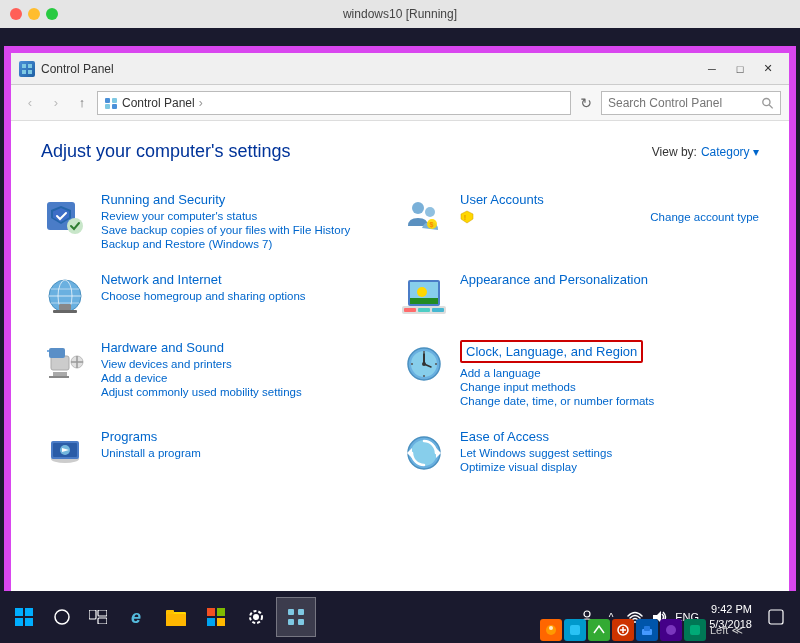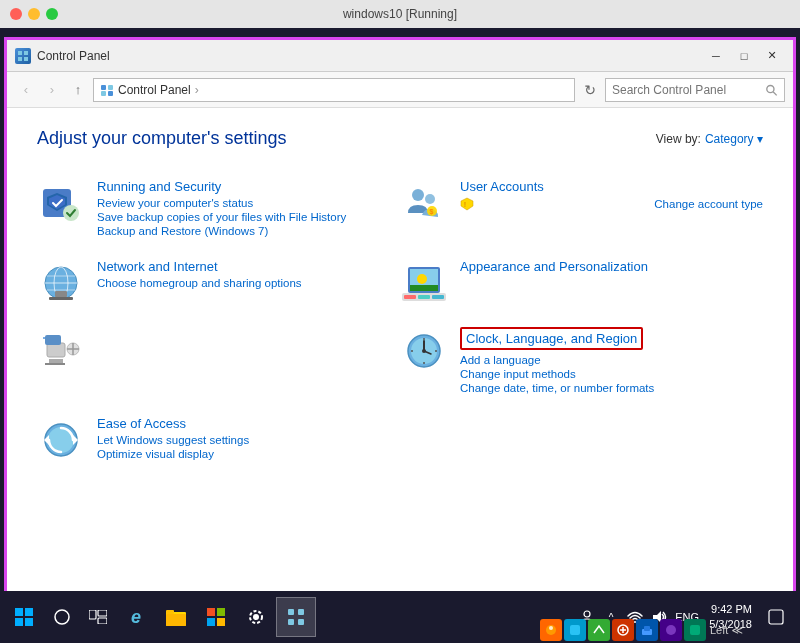--- a/index.html
+++ b/index.html
@@ -26,22 +26,22 @@
       border-radius: 50%;
     }
     .mac-btn.close { background: #ff5f57; }
     .mac-btn.min { background: #ffbd2e; }
     .mac-btn.max { background: #28ca41; }
     .mac-title { font-size: 12px; color: #444; }
 
     
     .window {
       background: #fff;
-      border: 3px solid #d946ef;
-      margin: 9px 4px;
+      border: 7px solid #d946ef;
+      margin: 18px 4px;
       height: 580px;
       display: flex;
       flex-direction: column;
     }
 
     
     .win-titlebar {
       background: #f0f0f0;
       height: 32px;
       display: flex;
@@ -415,20 +415,26 @@
             <rect x="8" y="14" width="18" height="14" rx="2" fill="#ccc" stroke="#aaa" stroke-width="1"></rect>
             <rect x="10" y="30" width="14" height="4" fill="#aaa"></rect>
             <rect x="6" y="34" width="20" height="2" fill="#888"></rect>
             <circle cx="34" cy="20" r="6" fill="#e0e0e0" stroke="#bbb" stroke-width="1"></circle>
             <line x1="34" y1="14" x2="34" y2="26" stroke="#999" stroke-width="1.5"></line>
             <line x1="28" y1="20" x2="40" y2="20" stroke="#999" stroke-width="1.5"></line>
             <rect x="6" y="6" width="16" height="10" rx="2" fill="#5a8fc7"></rect>
             <rect x="4" y="8" width="2" height="2" fill="#4a90d9" rx="1"></rect>
           </svg>
         </div>
+        <div class="cat-info">
+          <a class="cat-title">Hardware and Sound</a>
+          <a class="cat-link">View devices and printers</a>
+          <a class="cat-link">Add a device</a>
+          <a class="cat-link">Adjust commonly used mobility settings</a>
+        </div>
       </div>
 
       <div class="category-item">
         <div class="cat-icon">
           <svg width="44" height="44" viewBox="0 0 44 44">
             <circle cx="22" cy="22" r="16" fill="#6ab0e0" stroke="#4a90c0" stroke-width="1.5"></circle>
             <circle cx="22" cy="22" r="13" fill="#87ceeb"></circle>
             <line x1="22" y1="22" x2="22" y2="12" stroke="#333" stroke-width="2" stroke-linecap="round"></line>
             <line x1="22" y1="22" x2="29" y2="25" stroke="#333" stroke-width="1.5" stroke-linecap="round"></line>
             <circle cx="22" cy="22" r="2" fill="#333"></circle>
@@ -441,20 +447,36 @@
         <div class="cat-info">
           <div class="highlighted-section">
             <a class="cat-title" style="margin:0;">Clock, Language, and Region</a>
           </div>
           <a class="cat-link" style="margin-top:4px;">Add a language</a>
           <a class="cat-link">Change input methods</a>
           <a class="cat-link">Change date, time, or number formats</a>
         </div>
       </div>
 
+      <div class="category-item">
+        <div class="cat-icon">
+          <svg width="44" height="44" viewBox="0 0 44 44">
+            <ellipse cx="22" cy="28" rx="14" ry="4" fill="#ccc"></ellipse>
+            <ellipse cx="22" cy="24" rx="14" ry="4" fill="#bbb"></ellipse>
+            <rect x="8" y="10" width="28" height="18" rx="2" fill="#4a7cc7"></rect>
+            <rect x="10" y="12" width="24" height="14" rx="1" fill="#2a5ca7"></rect>
+            <circle cx="22" cy="19" r="5" fill="#87ceeb" opacity="0.8"></circle>
+            <polygon points="19,17 26,19 19,21" fill="#fff"></polygon>
+          </svg>
+        </div>
+        <div class="cat-info">
+          <a class="cat-title">Programs</a>
+          <a class="cat-link">Uninstall a program</a>
+        </div>
+      </div>
 
       <div class="category-item">
         <div class="cat-icon">
           <svg width="44" height="44" viewBox="0 0 44 44">
             <circle cx="22" cy="22" r="16" fill="#6ab0e0" stroke="#4a90c0" stroke-width="1.5"></circle>
             <circle cx="22" cy="22" r="13" fill="#87ceeb"></circle>
 
             <path d="M22 10 A12 12 0 0 1 34 22" stroke="#fff" stroke-width="2.5" fill="none" stroke-linecap="round"></path>
             <path d="M22 34 A12 12 0 0 1 10 22" stroke="#fff" stroke-width="2.5" fill="none" stroke-linecap="round"></path>
             <polygon points="34,17 34,27 39,22" fill="#fff"></polygon>

